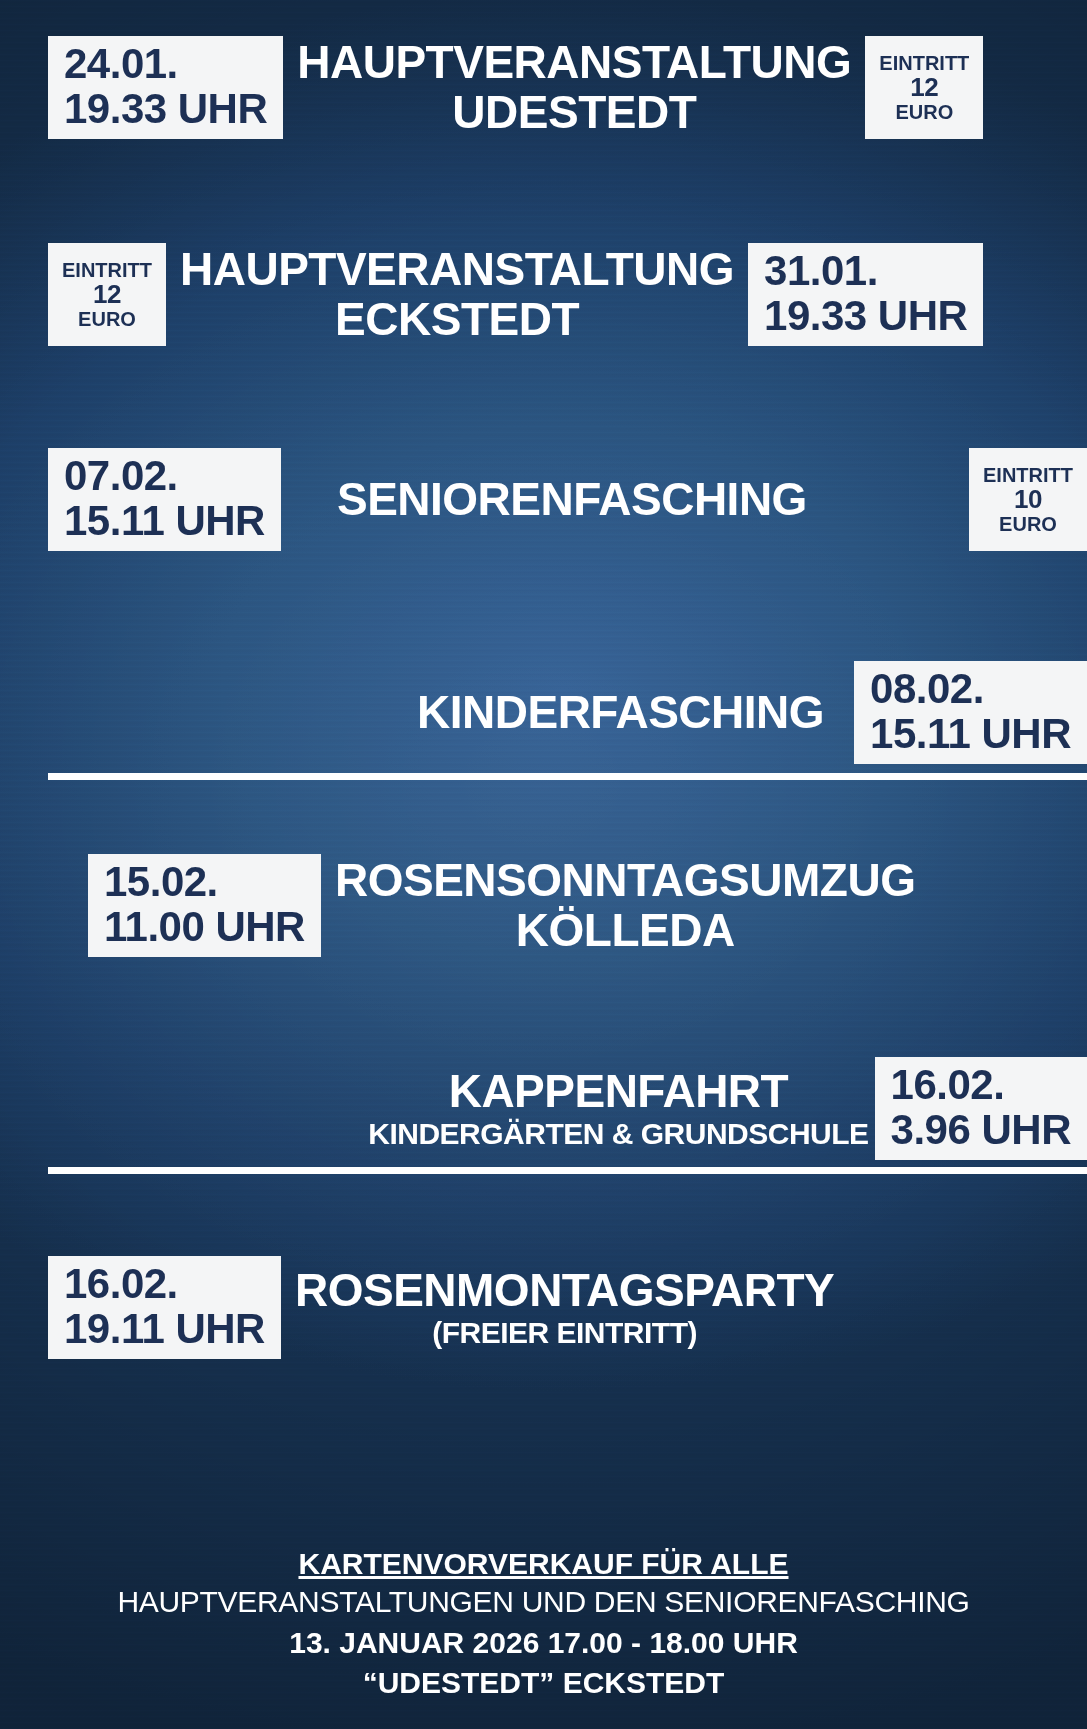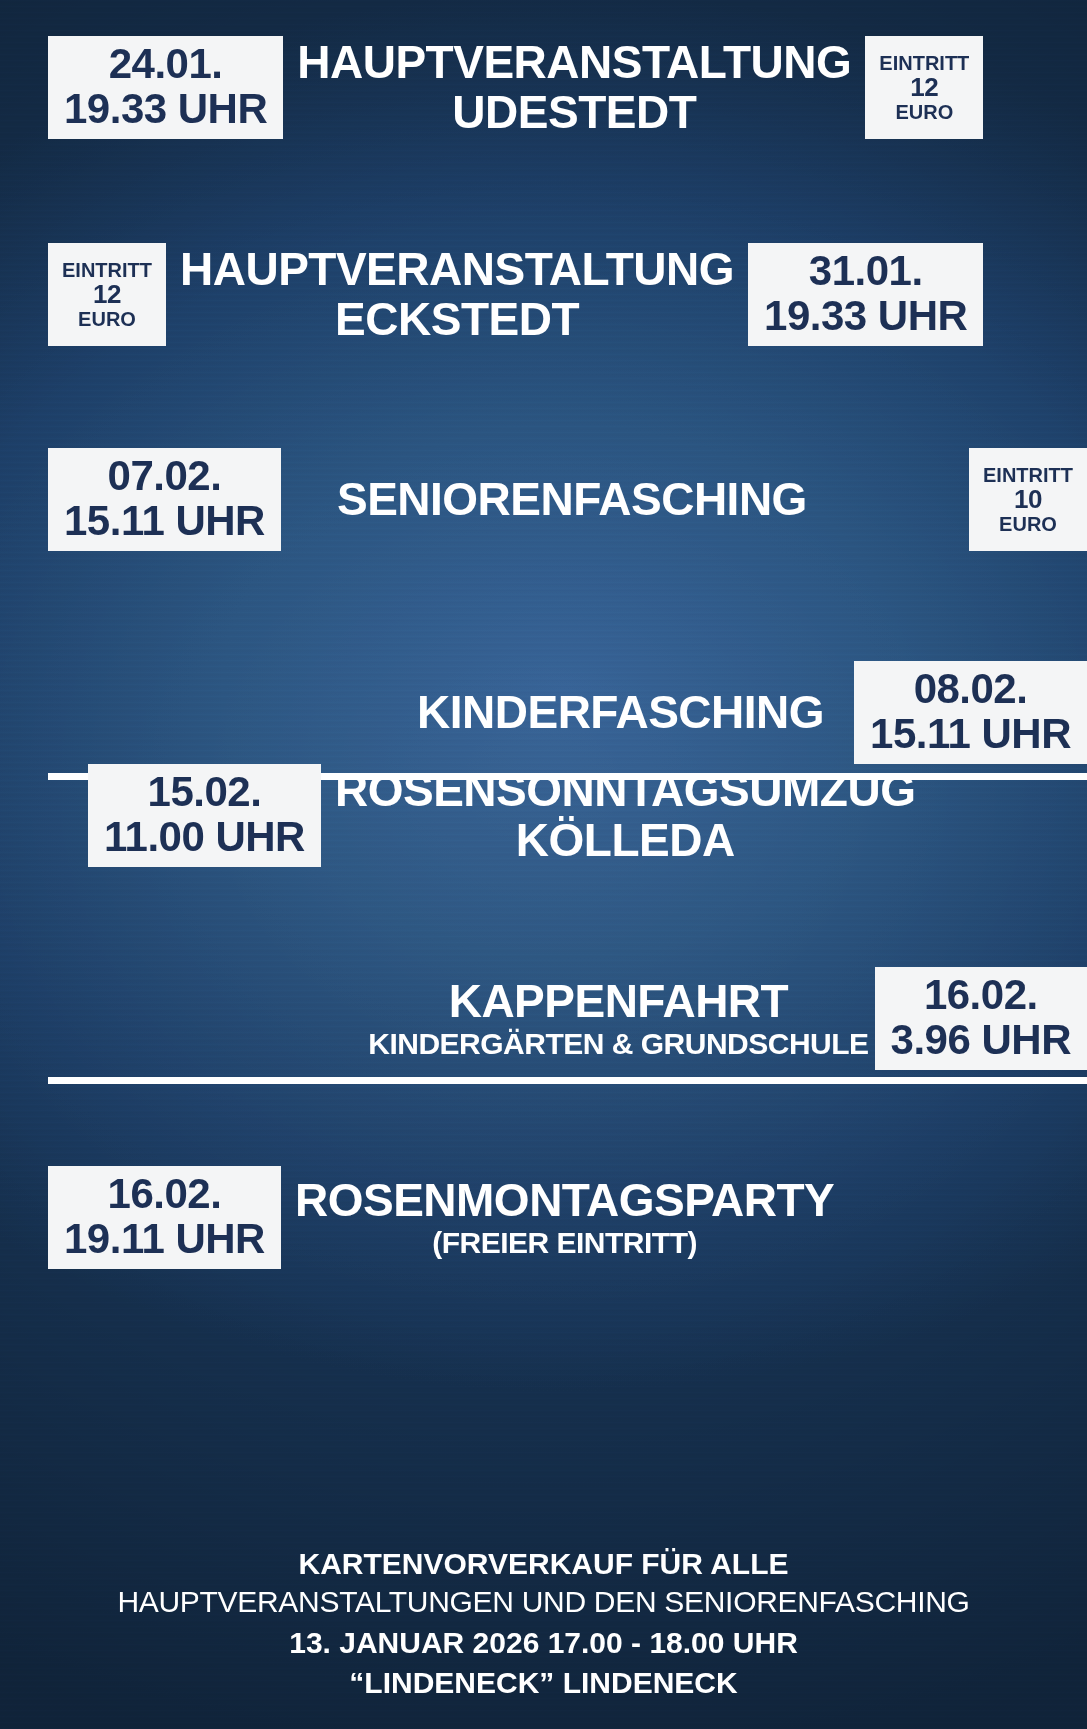--- a/index.html
+++ b/index.html
@@ -69,21 +69,21 @@
   }
   .chip .l1, .chip .l2, .chip .l3 {
     display: block;
     white-space: nowrap;
     font-weight: bold;
     letter-spacing: -0.5px;
   }
 
   .date-chip {
     padding: 6px 16px 8px 16px;
-    text-align: center;
+    text-align: left;
   }
   .date-chip .l1 { font-size: 42px; line-height: 1.06; }
   .date-chip .l2 { font-size: 42px; line-height: 1.06; }
 
   .price-chip {
     padding: 8px 14px 7px 14px;
     text-align: center;
     line-height: 1.05;
   }
   .price-chip .l1 { font-size: 20px; letter-spacing: 0px; }
@@ -120,21 +120,21 @@
 
   .footer {
     position: absolute;
     left: 0;
     right: 0;
     bottom: 28px;
     text-align: center;
     color: #ffffff;
     z-index: 4;
   }
-  .footer .f1 { font-size: 30px; font-weight: bold; letter-spacing: 0px; line-height: 1.25; }
+  .footer .f1 { font-size: 30px; font-weight: bold; letter-spacing: 0px; line-height: 1.25; text-decoration: underline; }
   .footer .f2 { font-size: 30px; font-weight: normal; letter-spacing: -0.3px; line-height: 1.25; white-space: nowrap; }
   .footer .f3 { font-size: 30px; font-weight: bold; line-height: 1.5; }
   .footer .f4 { font-size: 30px; font-weight: bold; line-height: 1.2; }
 </style>
 </head>
 <body>
 
 <div class="poster">
 
   <div class="rows">
@@ -180,21 +180,21 @@
         <span class="t1">SENIORENFASCHING</span>
       </div>
       <div class="spacer"></div>
       <div class="chip price-chip">
         <span class="l1">EINTRITT</span>
         <span class="l2">10</span>
         <span class="l3">EURO</span>
       </div>
     </div>
 
-    <div class="row" style="margin-left:48px; justify-content:flex-end;">
+    <div class="row" style="margin-left:48px; margin-bottom:90px; justify-content:flex-end;">
       <div class="title t-right" style="padding-right:30px;">
         <span class="t1">KINDERFASCHING</span>
       </div>
       <div class="chip date-chip">
         <span class="l1">08.02.</span>
         <span class="l2">15.11 UHR</span>
       </div>
       <div class="underline" style="left:0; bottom:-16px;"></div>
     </div>
 
@@ -231,16 +231,16 @@
         <span class="sub">(FREIER EINTRITT)</span>
       </div>
     </div>
 
   </div>
 
   <div class="footer">
     <div class="f1">KARTENVORVERKAUF FÜR ALLE</div>
     <div class="f2">HAUPTVERANSTALTUNGEN UND DEN SENIORENFASCHING</div>
     <div class="f3">13. JANUAR 2026   17.00 - 18.00 UHR</div>
-    <div class="f4">“LINDENECK” LINDENECK</div>
+    <div class="f4">“UDESTEDT” ECKSTEDT</div>
   </div>
 
 </div>
 
 </body></html>

